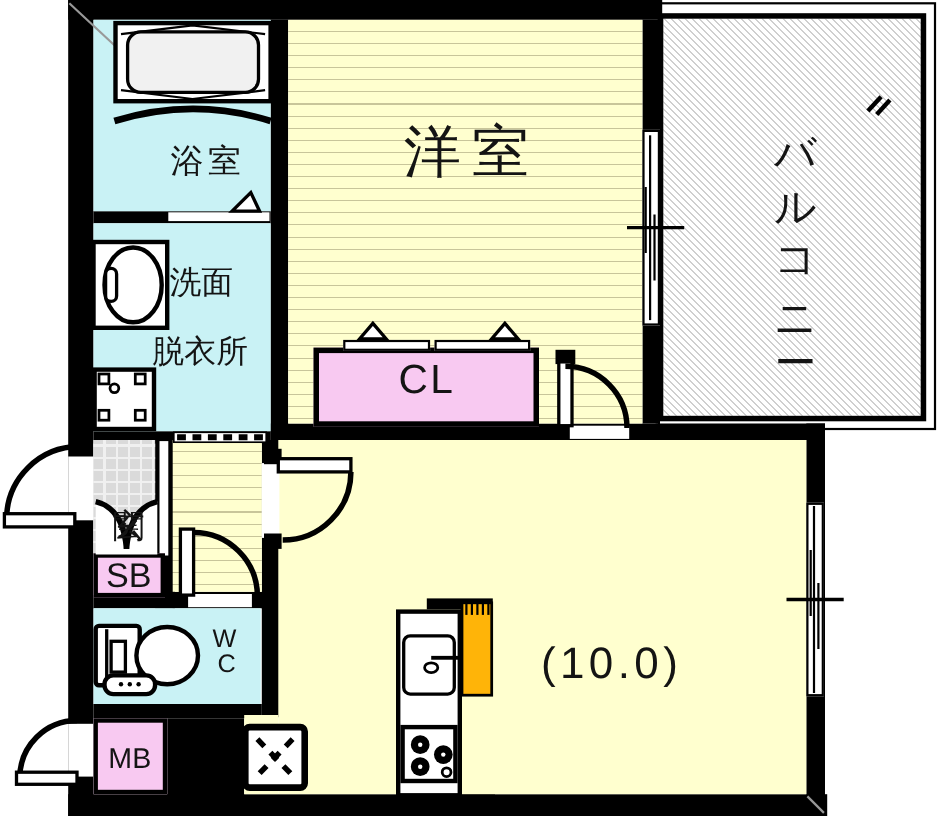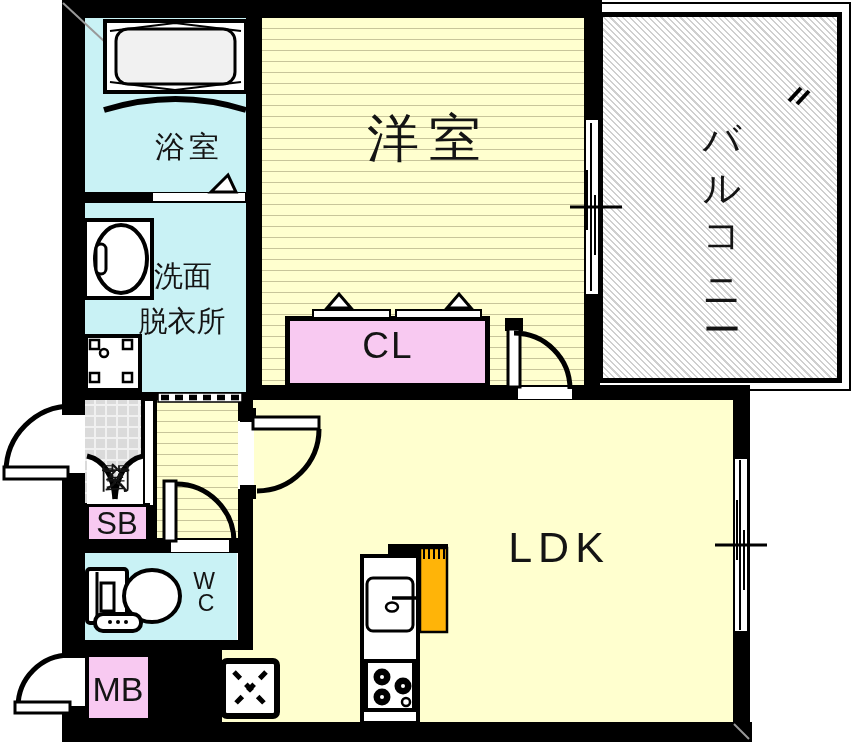--- a/index.html
+++ b/index.html
@@ -205,29 +205,29 @@
       <path d="M 143,456 Q 118,462 115,499" fill="none" stroke="#000" stroke-width="5"></path>
     </g>
   </svg>
 
   <div class="lbl" style="left:424px;top:138px;font-size:52px;letter-spacing:10px;padding-left:10px;">洋室</div>
 
   <div class="lbl vert" style="left:722px;top:208px;font-size:38px;letter-spacing:10px;">バルコニー</div>
 
   <div class="lbl" style="left:187px;top:147px;font-size:30px;letter-spacing:4px;padding-left:4px;">浴室</div>
 
-  <div class="lbl" style="left:183px;top:276px;font-size:29px;">洗面</div>
+  <div class="lbl" style="left:183px;top:258px;font-size:29px;">洗面</div>
   <div class="lbl" style="left:182px;top:321px;font-size:29px;">脱衣所</div>
 
   <div class="lbl vert" style="left:116px;top:442px;font-size:29px;letter-spacing:4px;">玄関</div>
 
   <div class="lbl" style="left:117px;top:523px;font-size:31px;">SB</div>
 
   <div class="lbl" style="left:204px;top:581px;font-size:23px;">W</div>
   <div class="lbl" style="left:206px;top:603px;font-size:23px;">C</div>
 
-  <div class="lbl" style="left:118px;top:689px;font-size:34px;">MB</div>
+  <div class="lbl" style="left:118px;top:689px;font-size:26px;">MB</div>
 
   <div class="lbl" style="left:388px;top:345px;font-size:37px;letter-spacing:2px;">CL</div>
 
-  <div class="lbl" style="left:556px;top:547px;font-size:43px;letter-spacing:6px;padding-left:6px;">LDK</div>
+  <div class="lbl" style="left:556px;top:603px;font-size:40px;letter-spacing:4px;">(10.0)</div>
 
 </div>
 
 </body></html>

